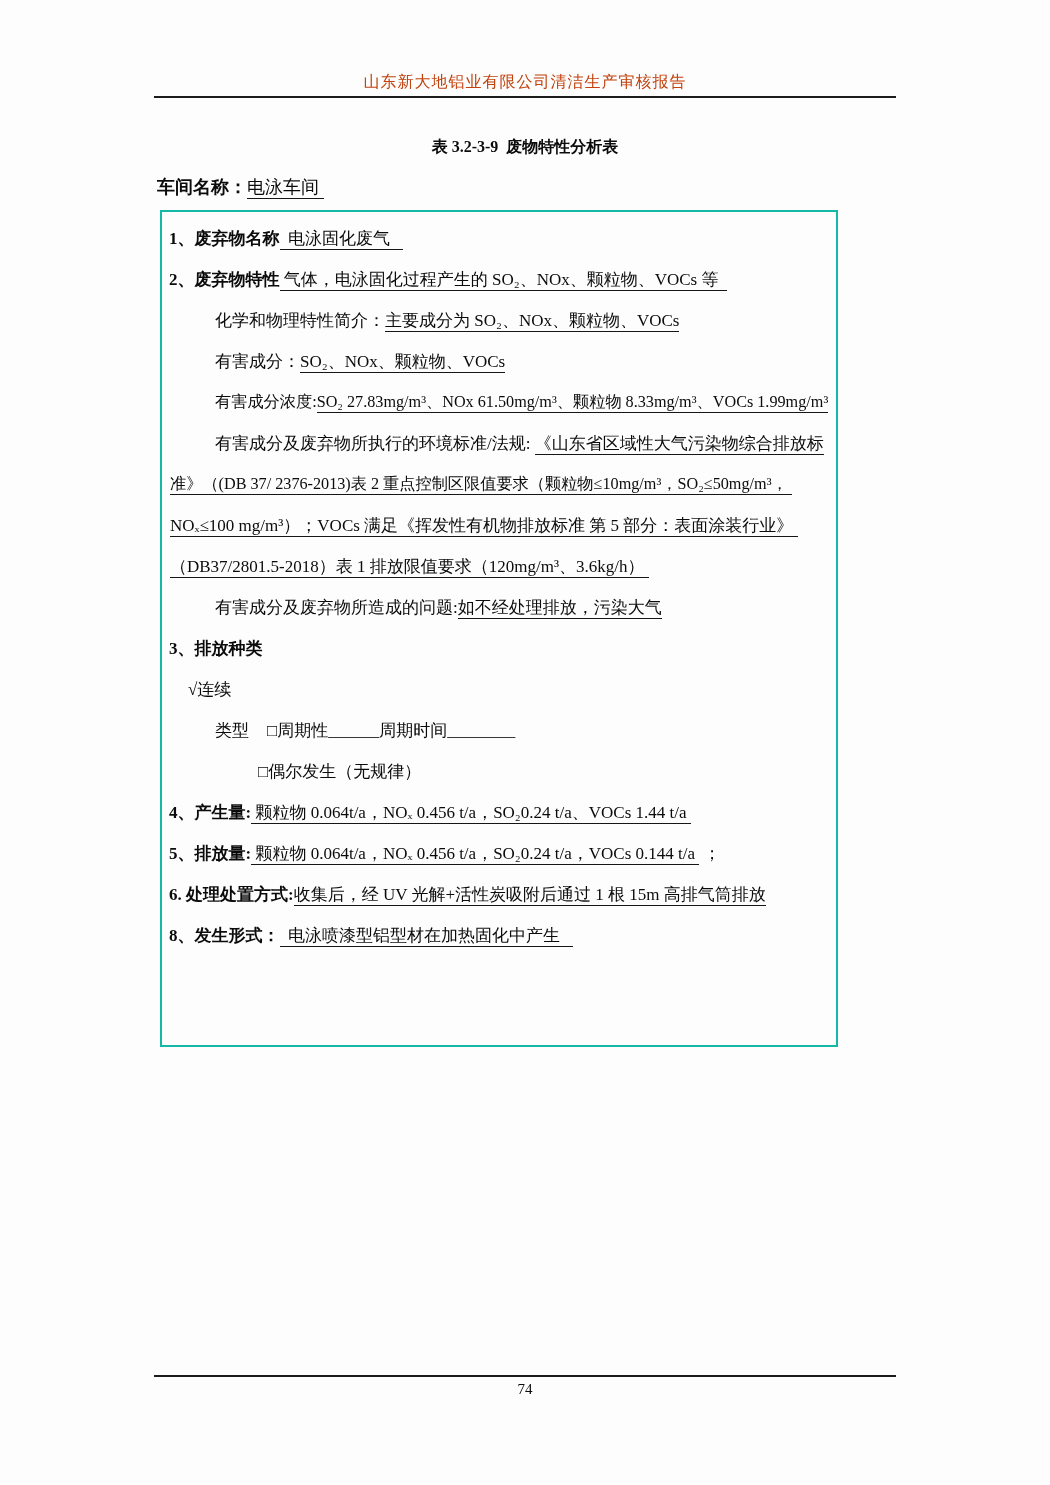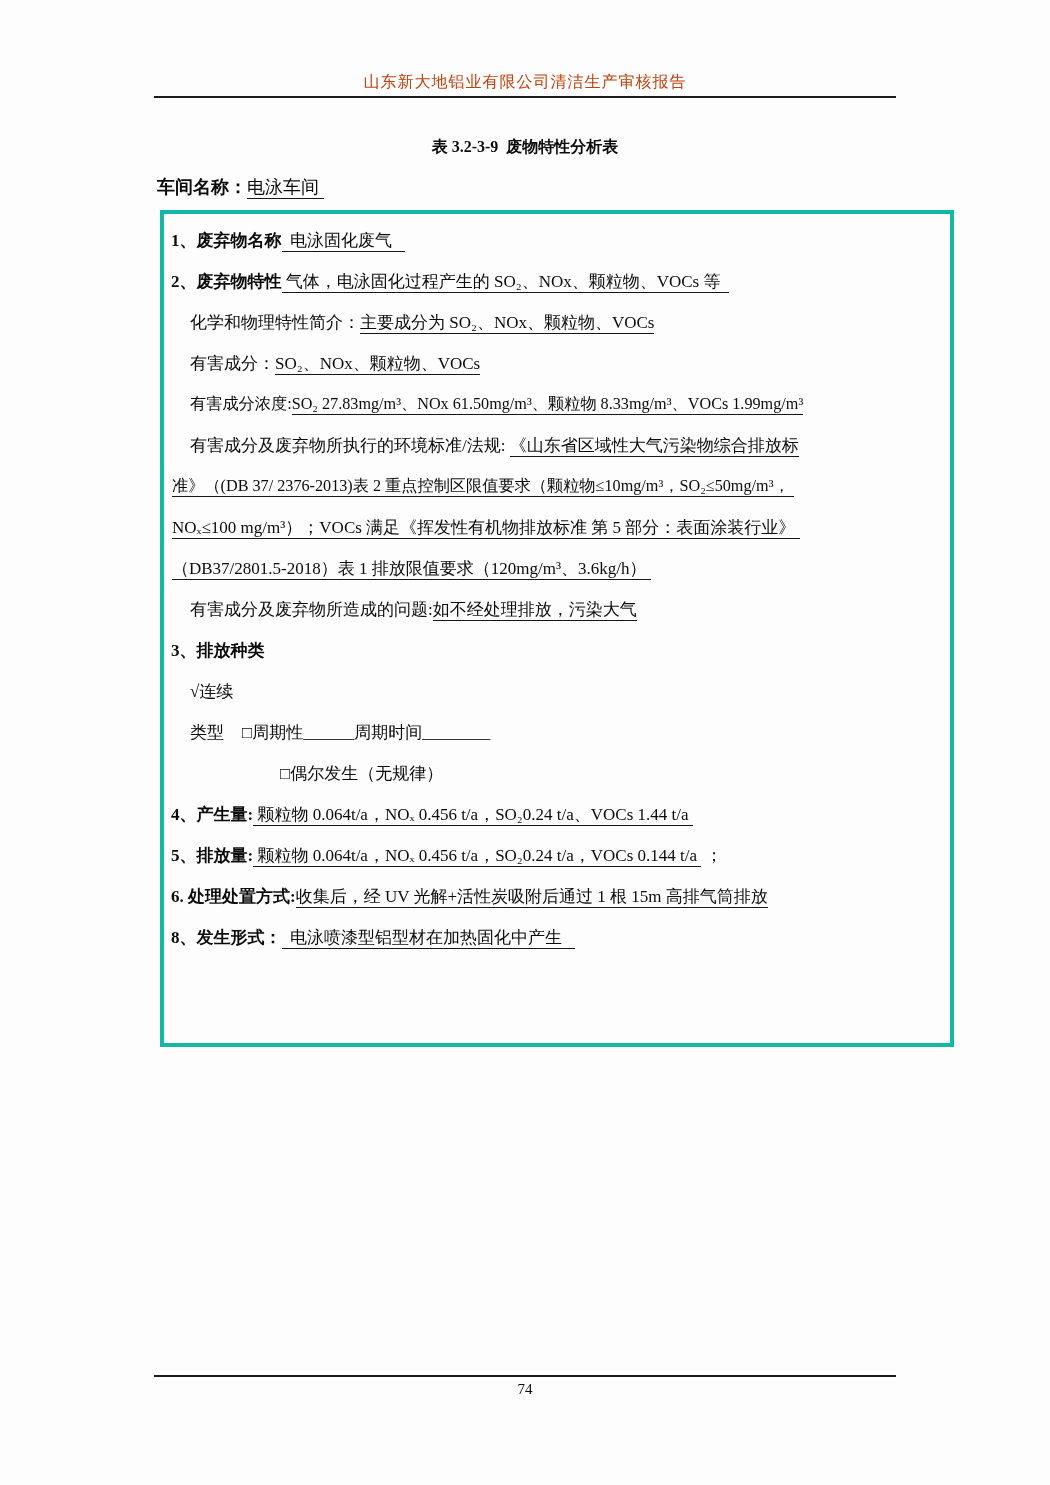--- a/index.html
+++ b/index.html
@@ -20,31 +20,31 @@
 
   .doc-title {
     position:absolute; top:137px; left:0; width:100%;
     text-align:center; font-weight:700; font-size:16px; white-space:pre;
   }
 
   .workshop { position:absolute; top:175px; left:157px; font-size:18px; white-space:pre;text-align:center; }
   .workshop .lbl { font-weight:700; }
 
   .tbl {
-    position:absolute; top:210px; left:160px; width:794px; height:837px;
-    border:4px solid #14b8a6; padding-top:6px; background:transparent;
+    position:absolute; top:210px; left:160px; width:678px; height:837px;
+    border:2px solid #14b8a6; padding-top:6px; background:transparent;
   }
   .ln { height:41px; line-height:41px; font-size:17px; white-space:pre; }
   .b { font-weight:700; }
   .u { border-bottom:1px solid #161616; padding-bottom:1px; }
   .ind-a { padding-left:7px; }
-  .ind-b { padding-left:26px; }
+  .ind-b { padding-left:17px;margin-left:36px; }
   .ind-c { padding-left:26px; }
   .ind-std { padding-left:8px; }
-  .ind-d { padding-left:116px; }
+  .ind-d { padding-left:84px;margin-left:12px; }
   .typ-lbl { display:inline-block; width:52px;font-family:Liberation Mono, monospace; }
   .sm { font-size:16.2px; }
 
   .ftr-rule { position:absolute; top:1375px; left:154px; width:742px; border-top:2px solid #1c1c1c; }
   .page-no { position:absolute; top:1381px; left:0; width:100%; text-align:center; font-size:15px; }
 </style>
 </head>
 <body>
 
 <div class="page">

